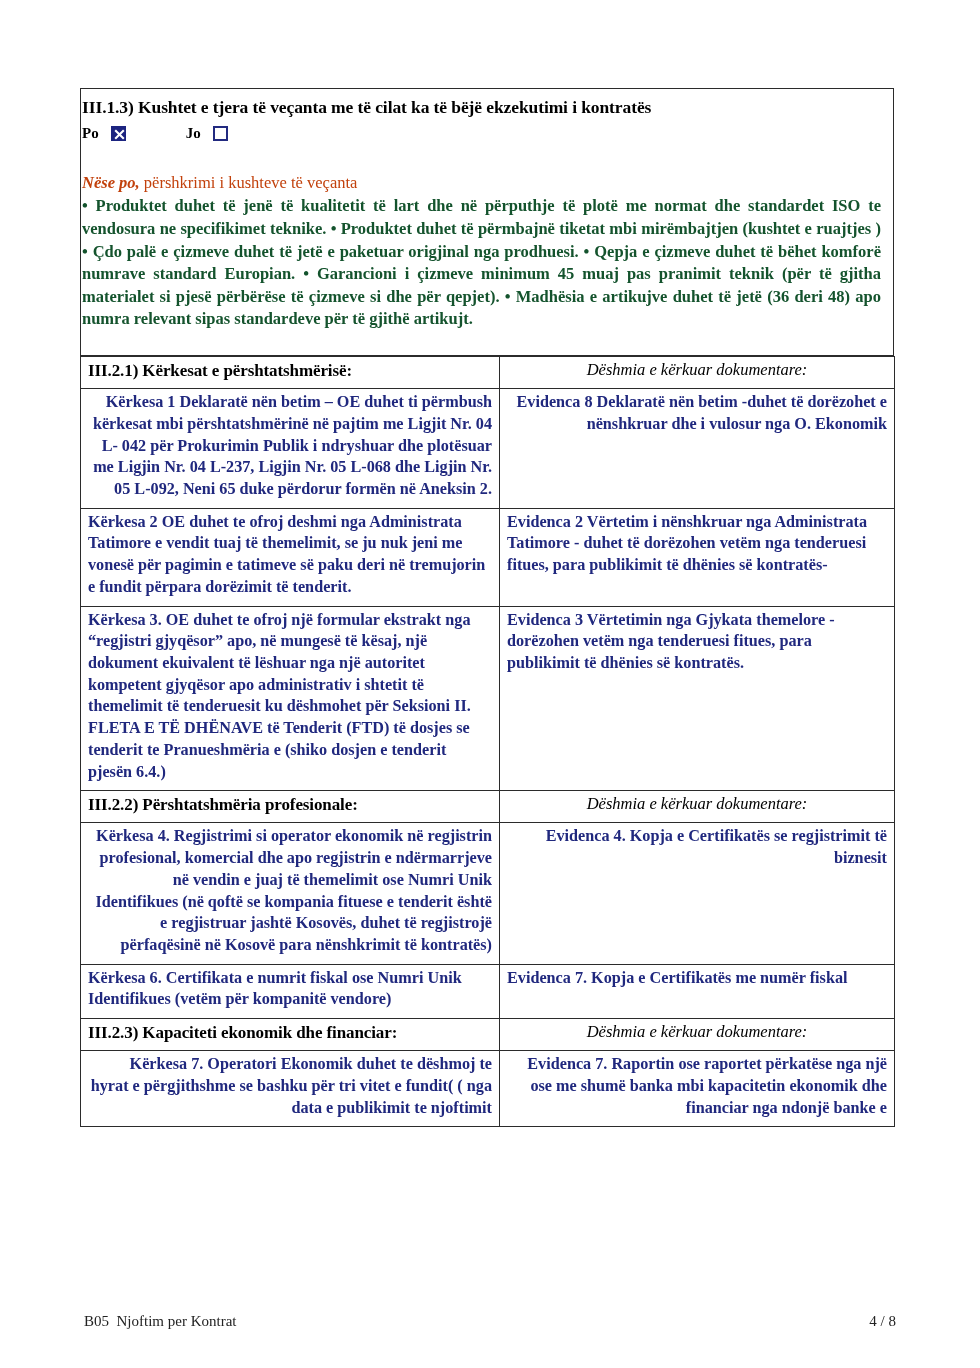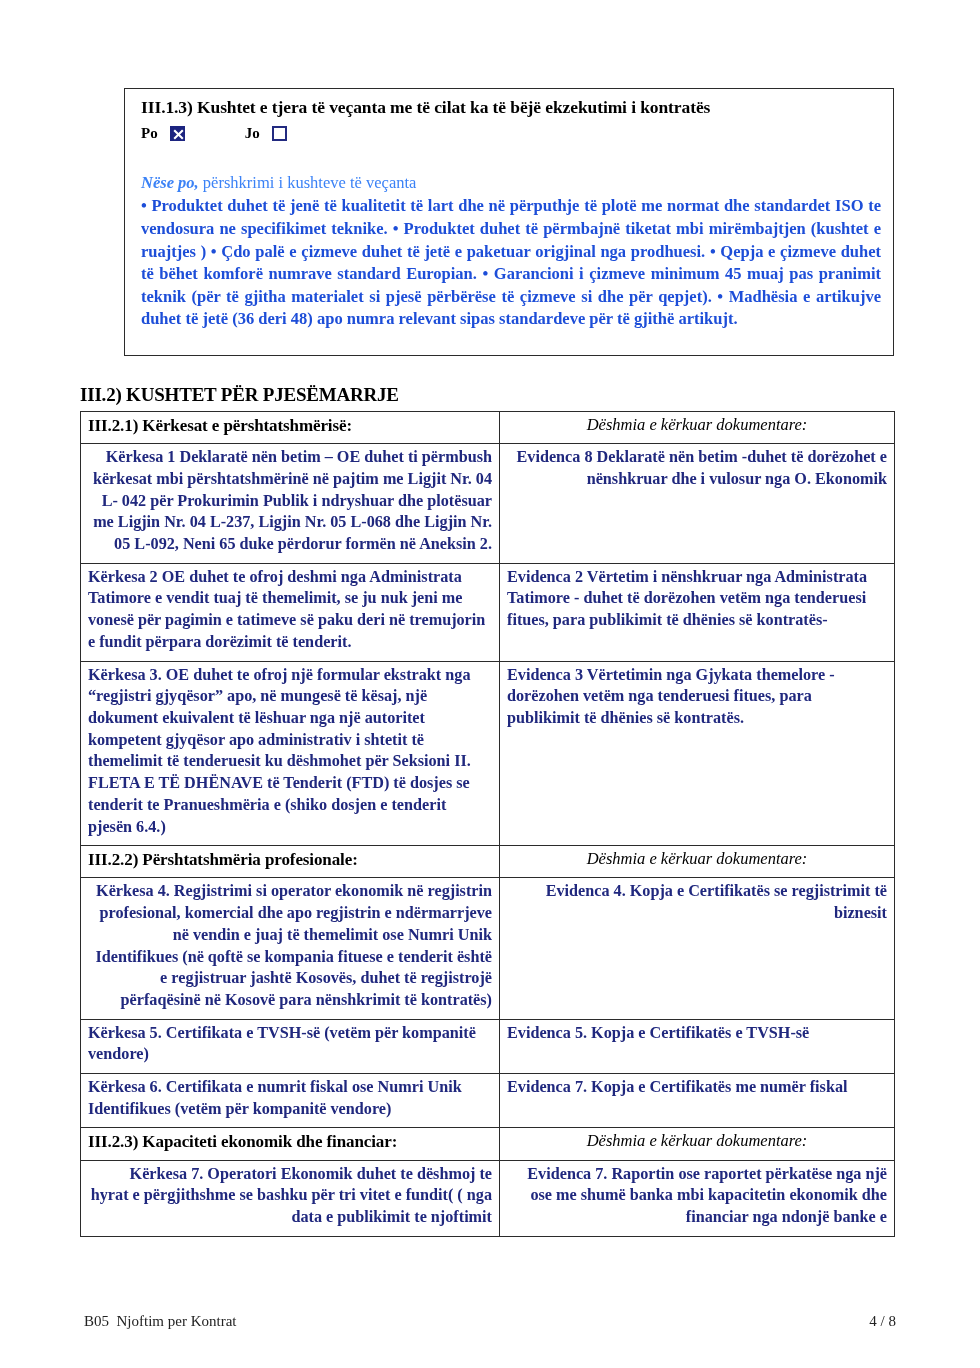--- a/index.html
+++ b/index.html
@@ -34,23 +34,22 @@
 
   
   .box {
     border: 1.5px solid #2b2b2b;
     box-sizing: border-box;
     background: #fff;
   }
 
   
   #special-conditions-box {
-    padding: 8px 12px 14px 16px;
+    padding: 8px 12px 14px 1px;
     min-height: 268px;
-    margin-left: 44px;
   }
   .sec-title {
     font-weight: bold;
     font-size: 17.5px;
     color: #000;
     letter-spacing: -0.1px;
     line-height: 1.25;
   }
   .yesno-row {
     margin-top: 6px;
@@ -74,28 +73,28 @@
   .cb.checked svg { position: absolute; left: 0; top: 0; }
   .cb.empty {
     background: #fff;
     border: 2px solid #222a80;
   }
   .yn-gap { width: 60px; }
 
   .nese-po {
     margin-top: 30px;
     font-size: 16.5px;
-    color: #3b82f6;
+    color: #c2410c;
     line-height: 1.3;
   }
   .nese-po i { font-weight: bold; font-style: italic; }
 
   .blue-body {
     margin-top: 2px;
-    color: #1d4ed8;
+    color: #14532d;
     font-weight: bold;
     font-size: 16.5px;
     line-height: 1.37;
     text-align: justify;
     text-align-last: left;
   }
 
   
   .h-section {
     margin-top: 28px;
@@ -181,21 +180,20 @@
         <span class="cb empty"></span>
       </div>
 
       <div class="nese-po">
         <i>Nëse po,</i><span> përshkrimi i kushteve të veçanta</span>
       </div>
 
       <div class="blue-body">•	Produktet duhet të jenë të kualitetit të lart dhe në përputhje të plotë me normat dhe standardet  ISO te vendosura ne specifikimet teknike. •	Produktet duhet të përmbajnë tiketat mbi mirëmbajtjen (kushtet e ruajtjes ) •	Çdo palë e çizmeve duhet të jetë e paketuar origjinal nga prodhuesi. •	Qepja e çizmeve duhet të bëhet komforë numrave standard Europian. •	Garancioni i çizmeve minimum 45 muaj pas pranimit teknik (për të gjitha materialet si pjesë përbërëse të çizmeve si dhe për qepjet). •	Madhësia e artikujve duhet të jetë (36 deri 48) apo numra relevant sipas standardeve për të gjithë artikujt.</div>
     </div>
 
-    <div class="h-section">III.2) KUSHTET PËR PJESËMARRJE</div>
 
     <table class="req">
       <colgroup>
           <col class="c1">
           <col class="c2">
         </colgroup>
       <tbody>
 
         <tr>
           <td class="left-cell">
@@ -241,28 +239,20 @@
         <tr>
           <td class="left-cell pad-top">
             <div class="blue-txt">Kërkesa 4.  Regjistrimi si operator ekonomik në regjistrin profesional, komercial dhe  apo regjistrin e ndërmarrjeve në vendin e juaj të themelimit ose Numri Unik Identifikues (në qoftë se kompania fituese e tenderit është e regjistruar jashtë Kosovës, duhet të regjistrojë përfaqësinë në Kosovë para nënshkrimit të kontratës)</div>
           </td>
           <td class="pad-top">
             <div class="blue-txt">Evidenca 4. Kopja e Certifikatës se regjistrimit të biznesit</div>
           </td>
         </tr>
         <tr>
           <td class="left-cell">
-            <div class="blue-txt">Kërkesa 5. Certifikata e TVSH-së (vetëm për kompanitë vendore)</div>
-          </td>
-          <td>
-            <div class="blue-txt">Evidenca 5. Kopja e Certifikatës e TVSH-së</div>
-          </td>
-        </tr>
-        <tr>
-          <td class="left-cell">
             <div class="blue-txt">Kërkesa 6. Certifikata e numrit fiskal ose Numri Unik Identifikues (vetëm për kompanitë vendore)</div>
           </td>
           <td>
             <div class="blue-txt">Evidenca 7. Kopja e Certifikatës me numër fiskal</div>
           </td>
         </tr>
 
         <tr>
           <td class="left-cell">
             <div class="hdr-black">III.2.3) Kapaciteti ekonomik dhe financiar:</div>

